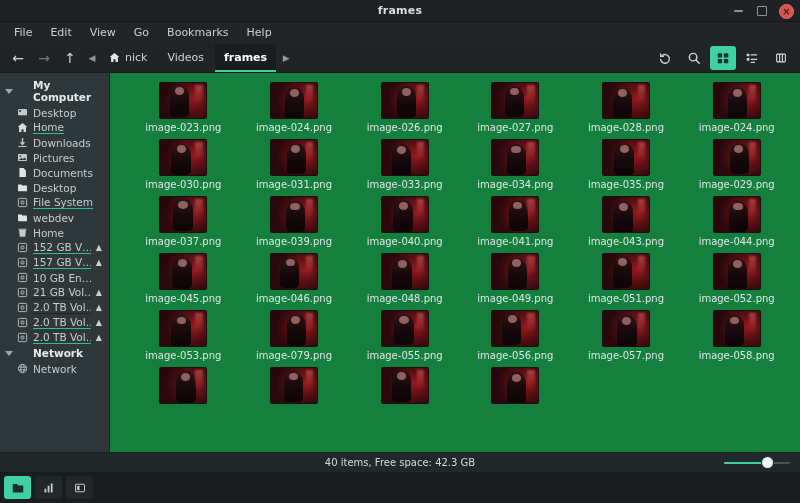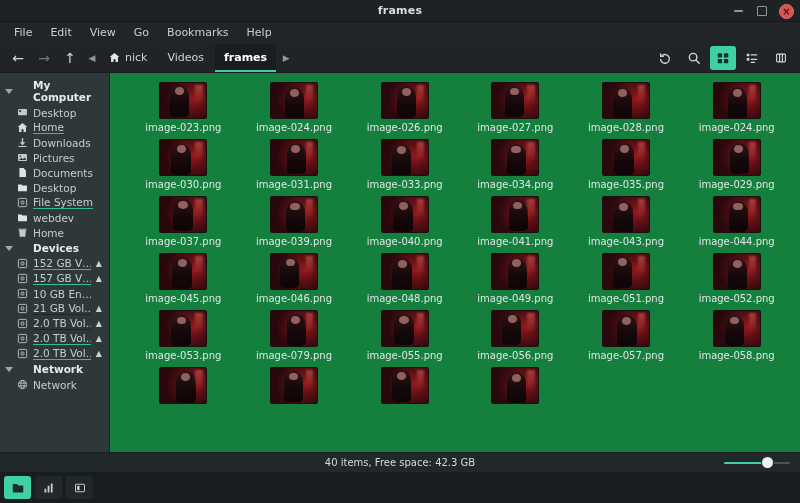--- a/index.html
+++ b/index.html
@@ -427,24 +427,20 @@
       <div class="side-item">
         <span class="si-ico">
           <svg width="11" height="11" viewBox="0 0 16 16" fill="#c3cacc">
               <path d="M3 4.5h10l-1 9.5H4z"></path>
               <rect x="2" y="2.6" width="12" height="1.5" rx=".6"></rect>
             </svg>
         </span>
         <span class="si-label">Home</span>
       </div>
 
-      <div class="side-group">
-        <span class="tri"></span>
-        <span>Devices</span>
-      </div>
 
       <div class="side-item">
         <span class="si-ico">
           <svg width="11" height="11" viewBox="0 0 16 16" fill="none" stroke="#c3cacc" stroke-width="1.3">
               <rect x="2" y="2" width="12" height="12" rx="1.5"></rect>
               <rect x="6" y="6" width="4" height="4" rx=".6"></rect>
             </svg>
         </span>
         <span class="si-label uline-teal">152 GB V…</span>
         <span class="eject">▲<br></span>

